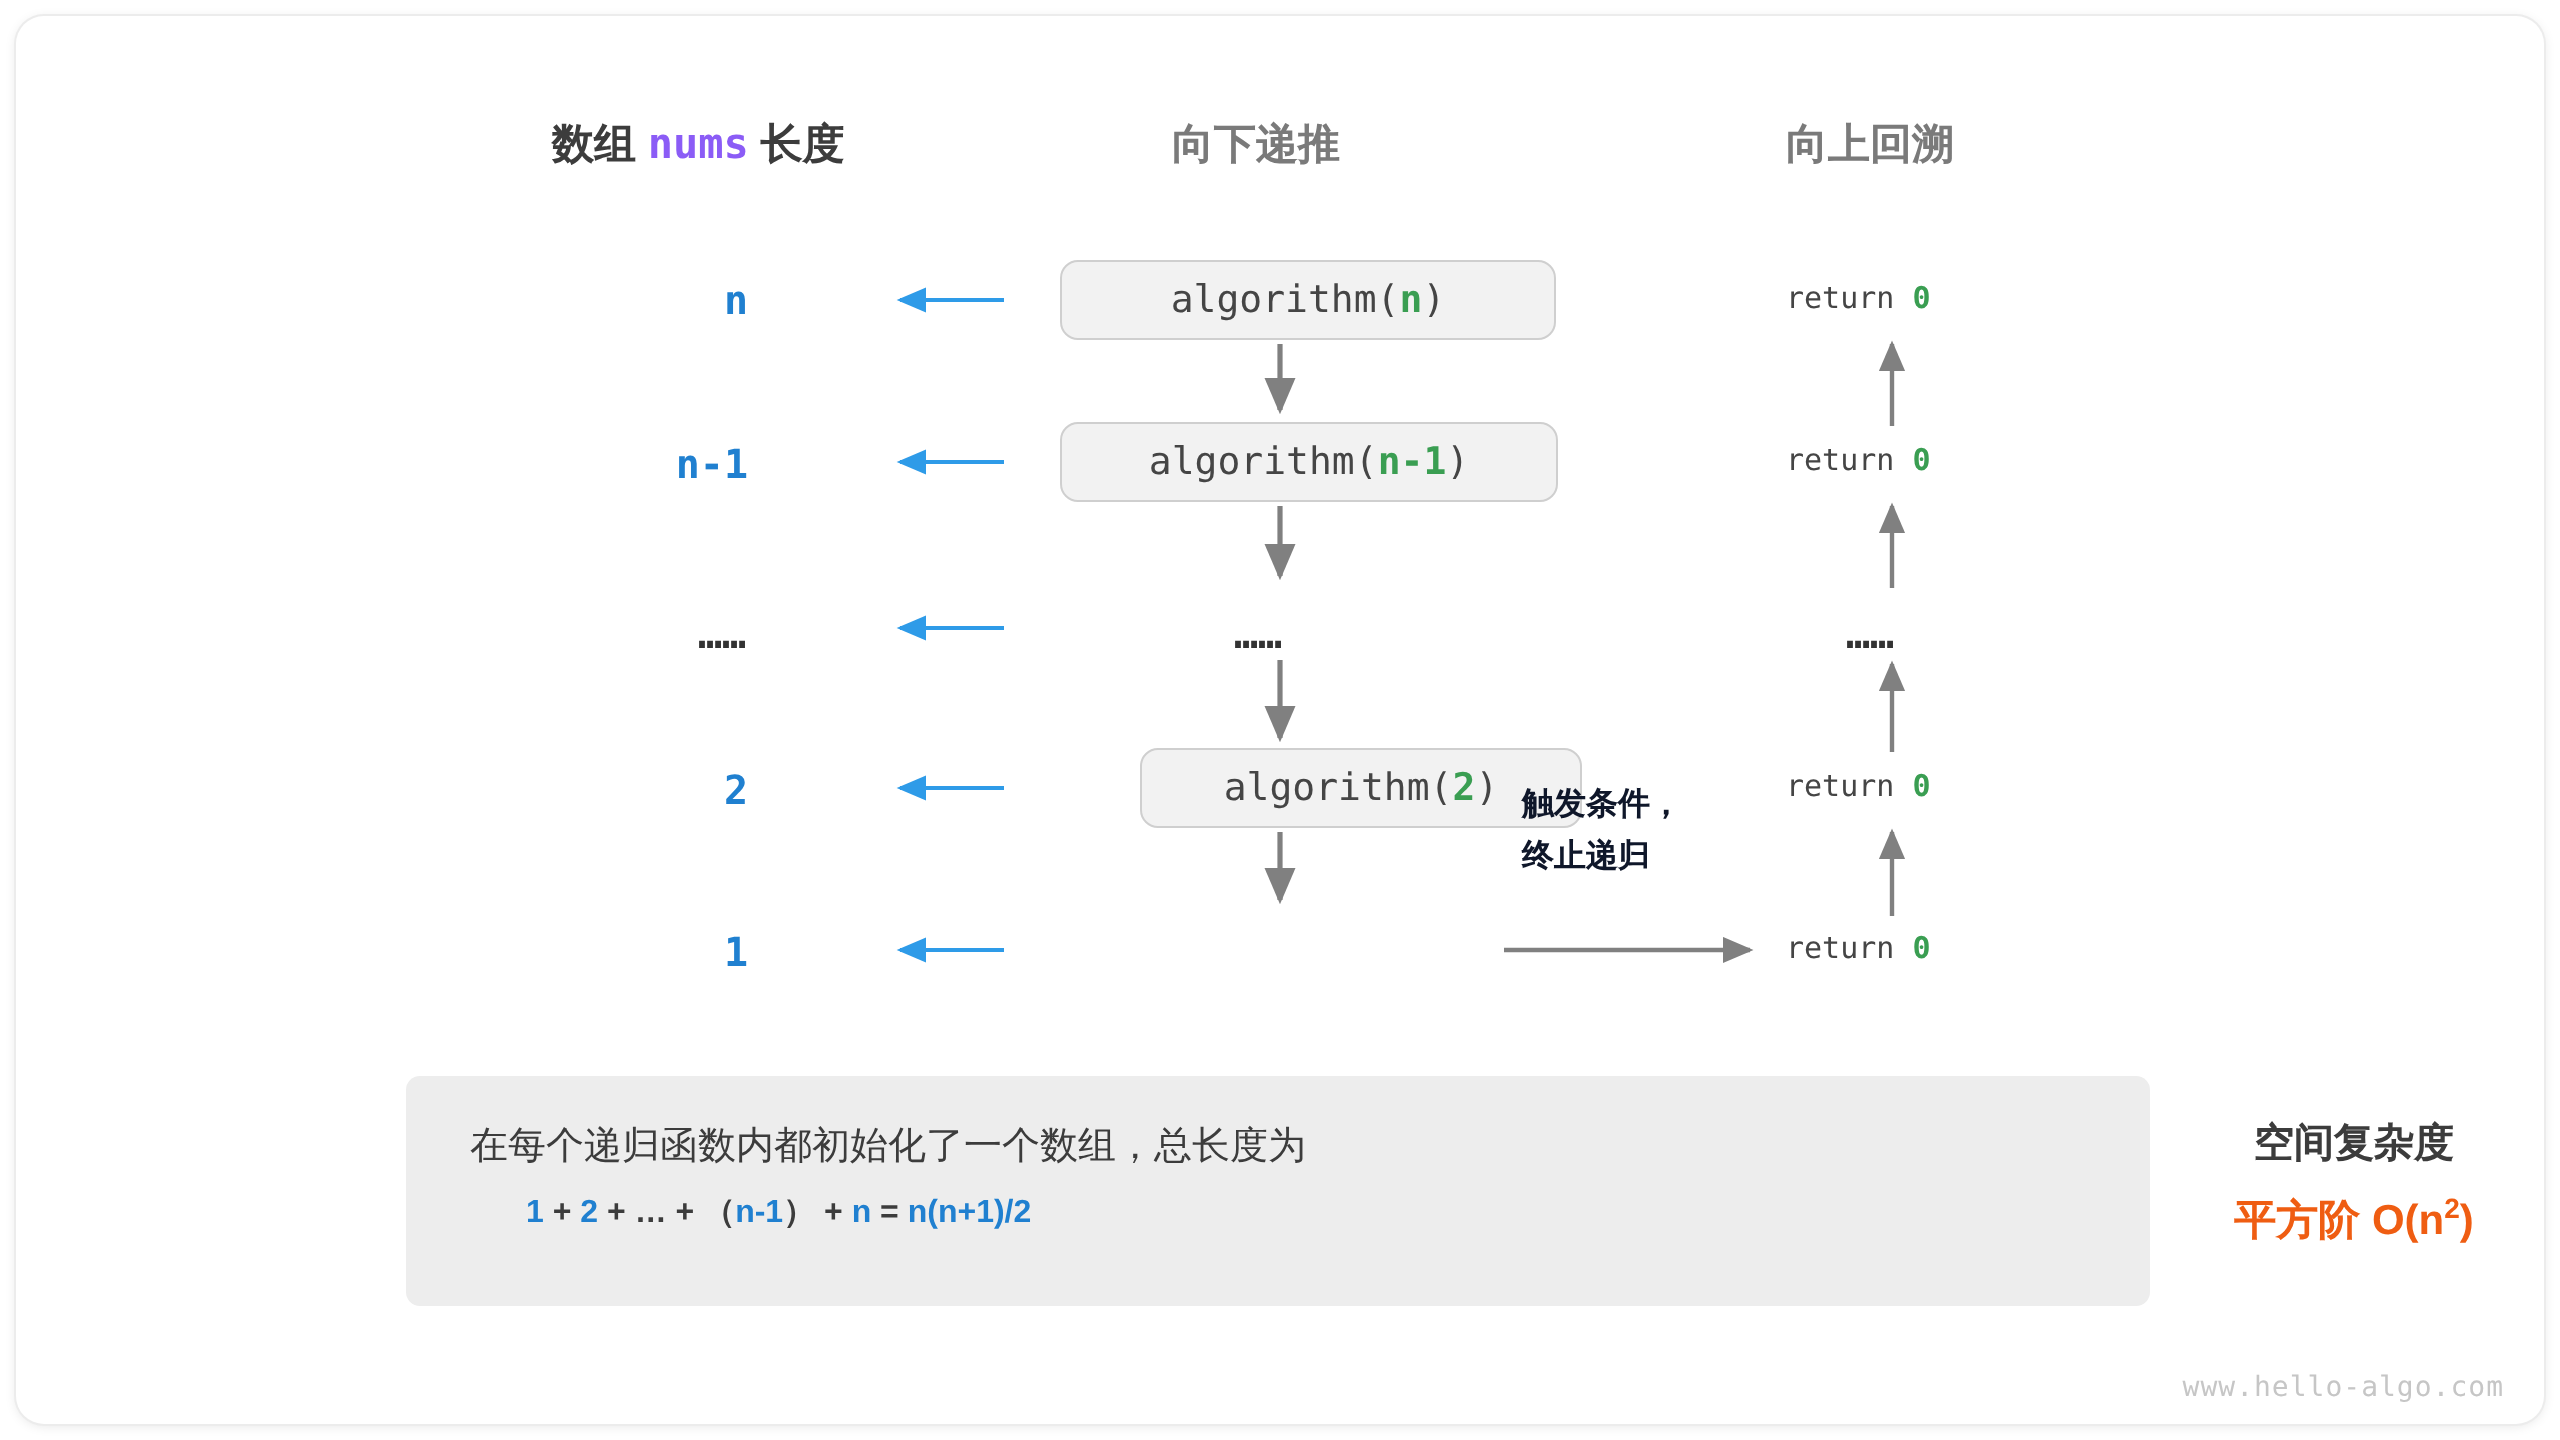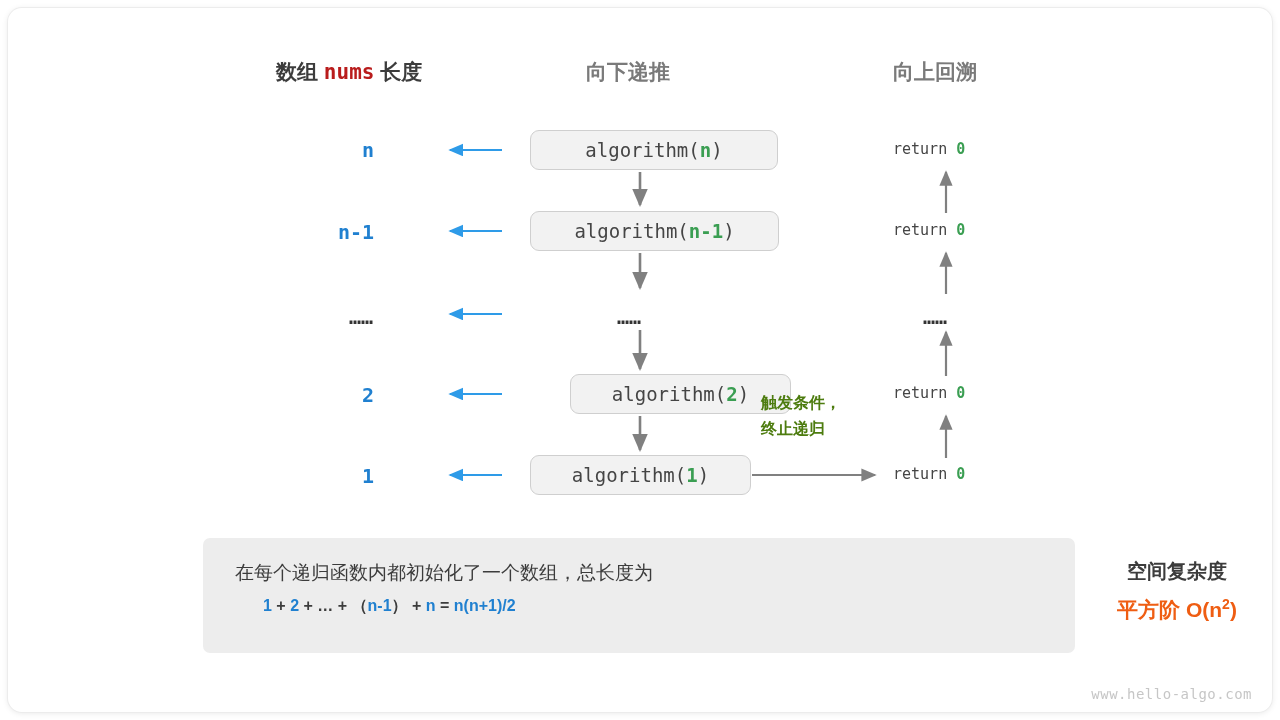--- a/index.html
+++ b/index.html
@@ -33,21 +33,21 @@
   .col-header {
     position: absolute;
     font-weight: bold;
     font-size: 21px;
     white-space: nowrap;
   }
   .col-header.dark { color: #3c3c3c; }
   .col-header.gray { color: #7a7a7a; }
   .hdr-mono {
     font-family: "DejaVu Sans Mono", "Liberation Mono", monospace;
-    color: #b91c1c;
+    color: #8b5cf6;
     font-weight: bold;
     font-size: 21px;
   }
 
   
   .len-val {
     position: absolute;
     font-family: "DejaVu Sans Mono", "Liberation Mono", monospace;
     font-weight: bold;
     font-size: 20px;
@@ -92,21 +92,21 @@
     color: #454545;
     white-space: nowrap;
   }
   .ret .zero { color: #3a9e52; font-weight: bold; }
 
   
   .note {
     position: absolute;
     font-weight: bold;
     font-size: 16px;
-    color: #4d7c0f;
+    color: #0f172a;
     line-height: 26px;
     white-space: nowrap;
   }
 
   
   #summary {
     position: absolute;
     left: 203px;
     top: 538px;
     width: 872px;
@@ -267,23 +267,20 @@
     <span>algorithm</span><span>(</span><span class="arg">2</span><span>)</span>
   </div>
 
   <div class="ret" style="left:893px; top:384px;">
     <span>return</span>
     <span class="zero">0</span>
   </div>
 
   <div class="len-val" style="left:300px; top:464px; width:74px;">1</div>
 
-  <div class="call-box" style="left:530px; top:455px; width:221px;">
-    <span>algorithm</span><span>(</span><span class="arg">1</span><span>)</span>
-  </div>
 
   <div class="ret" style="left:893px; top:465px;">
     <span>return</span>
     <span class="zero">0</span>
   </div>
 
   <div class="note" style="left:761px; top:390px;">
     <div>触发条件，</div>
     <div>终止递归</div>
   </div>

